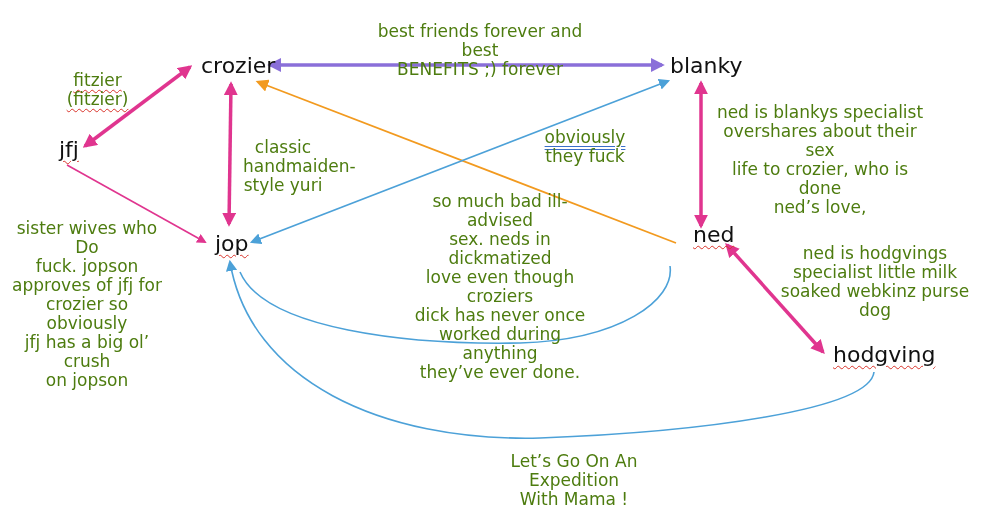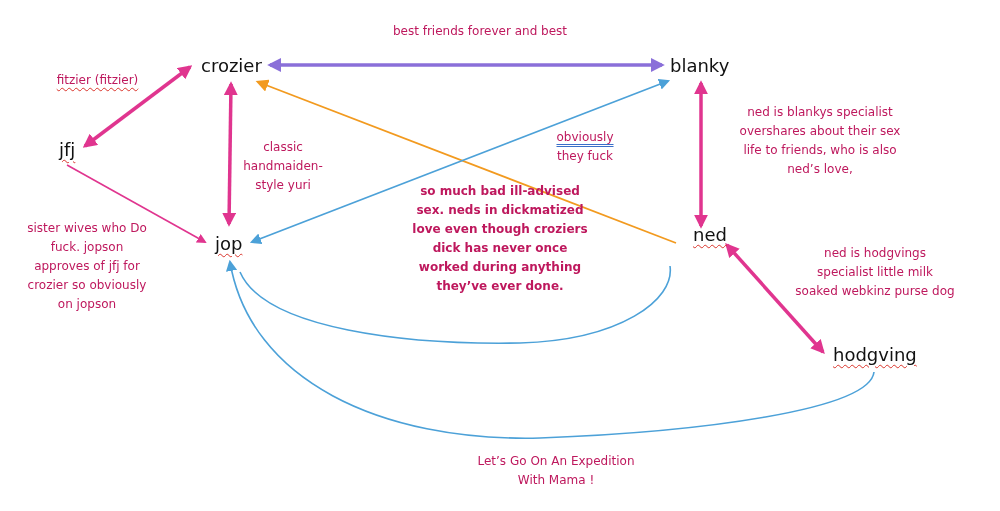--- a/index.html
+++ b/index.html
@@ -1,20 +1,20 @@
 <!DOCTYPE html>
 <html><head>
   <meta charset="utf-8">
   <style>
     html, body { margin: 0; padding: 0; background: #ffffff; }
     body { width: 1000px; height: 511px; position: relative; overflow: hidden;
            font-family: "DejaVu Sans", "Liberation Sans", sans-serif; color: #111; }
     svg.edges { position: absolute; left: 0; top: 0; width: 1000px; height: 511px; }
-    .node { position: absolute; font-size: 18px; line-height: 22px; white-space: nowrap; color: #111; }
-    .lbl { position: absolute; font-size: 12px; line-height: 19px; text-align: center; color: #be185d; }
+    .node { position: absolute; font-size: 22px; line-height: 22px; white-space: nowrap; color: #111; }
+    .lbl { position: absolute; font-size: 17px; line-height: 19px; text-align: center; color: #4d7c0f; }
     .sq { text-decoration: underline wavy #d9342b; text-decoration-thickness: 1px; text-underline-offset: 3px; }
     .blue-ul { text-decoration: underline double #3a6fc9; text-underline-offset: 3px; }
   </style>
 </head>
 <body>
 
 <svg class="edges" viewBox="0 0 1000 511">
   <defs>
     <marker id="m-pink" viewBox="0 0 10 10" refX="8" refY="5" markerWidth="4" markerHeight="4" orient="auto-start-reverse">
       <path d="M0,0 L10,5 L0,10 z" fill="#e0358f"></path>
@@ -56,66 +56,68 @@
 
 <div class="node" style="left:201px;top:55px;">crozier</div>
 <div class="node" style="left:670px;top:55px;">blanky</div>
 <div class="node sq" style="left:59px;top:139px;">jfj</div>
 <div class="node sq" style="left:215px;top:233px;">jop</div>
 <div class="node sq" style="left:683px;top:224px;margin-left:10px;">ned</div>
 <div class="node sq" style="left:833px;top:344px;">hodgving</div>
 
 <div class="lbl" style="left:360px;top:22px;width:240px;">
   <div>best friends forever and best</div>
+  <div>BENEFITS ;) forever</div>
 </div>
 
 <div class="lbl" style="left:40px;top:71px;width:115px;">
   <span class="sq">fitzier (fitzier)</span>
 </div>
 
 <div class="lbl" style="left:243px;top:138px;width:80px;">
   <div>classic</div>
   <div>handmaiden-</div>
   <div>style yuri</div>
 </div>
 
 <div class="lbl" style="left:540px;top:128px;width:90px;">
   <div><span class="blue-ul">obviously</span></div>
   <div>they fuck</div>
 </div>
 
-<div class="lbl" style="left:400px;top:182px;width:200px;font-weight:bold;">
+<div class="lbl" style="left:400px;top:192px;width:200px;">
   <div>so much bad ill-advised</div>
   <div>sex. neds in dickmatized</div>
   <div>love even though croziers</div>
   <div>dick has never once</div>
   <div>worked during anything</div>
   <div>they’ve ever done.</div>
 </div>
 
 <div class="lbl" style="left:710px;top:103px;width:220px;">
   <div>ned is blankys specialist</div>
   <div>overshares about their sex</div>
-  <div>life to friends, who is also</div>
+  <div>life to crozier, who is done</div>
   <div>ned’s love,</div>
 </div>
 
 <div class="lbl" style="left:12px;top:219px;width:150px;">
   <div>sister wives who Do</div>
   <div>fuck. jopson</div>
   <div>approves of jfj for</div>
   <div>crozier so obviously</div>
+  <div>jfj has a big ol’ crush</div>
   <div>on jopson</div>
 </div>
 
 <div class="lbl" style="left:770px;top:244px;width:210px;">
   <div>ned is hodgvings</div>
   <div>specialist little milk</div>
   <div>soaked webkinz purse dog</div>
 </div>
 
 <div class="lbl" style="left:465px;top:346px;width:220px;">
 </div>
 
-<div class="lbl" style="left:456px;top:452px;width:200px;">
+<div class="lbl" style="left:474px;top:452px;width:200px;">
   <div>Let’s Go On An Expedition</div>
   <div>With Mama !</div>
 </div>
 
 </body></html>

